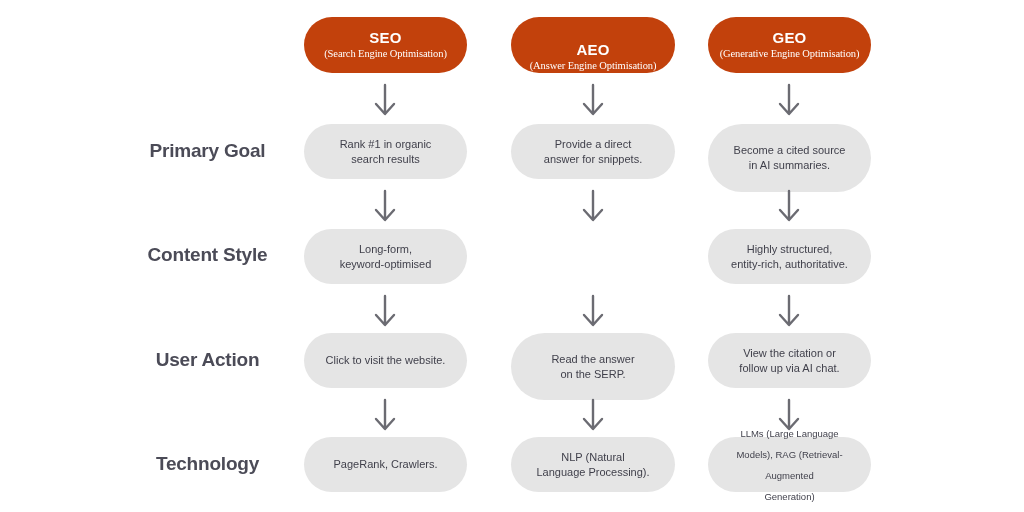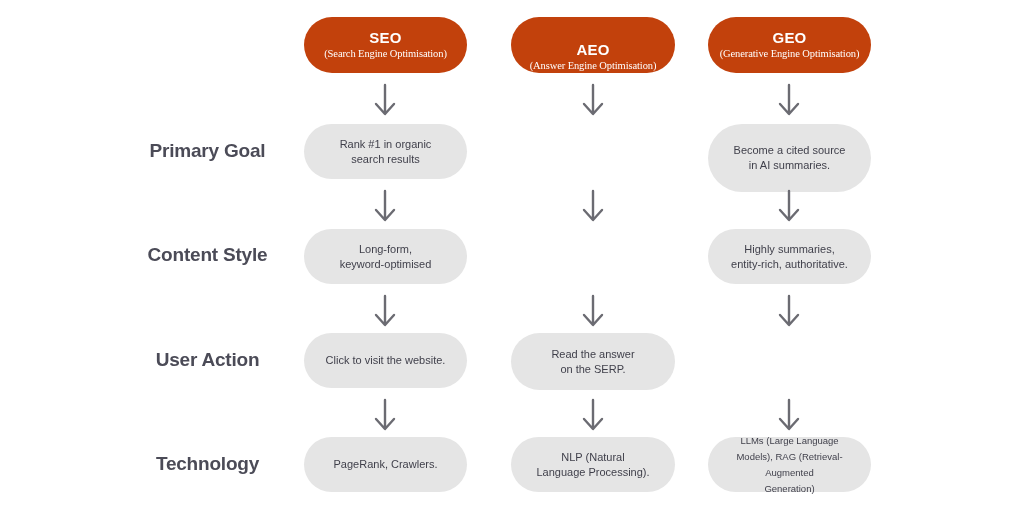--- a/index.html
+++ b/index.html
@@ -94,21 +94,21 @@
   .pill.cell {
     background: #e5e5e5;
     color: #3f3f4a;
     font-size: 11px;
     line-height: 15px;
     padding: 4px 10px;
   }
 
   .pill.cell.small {
     font-size: 9.5px;
-    line-height: 16px;
+    line-height: 21px;
     padding: 11px 8px;
   }
 
   .pill.cell .txt { display: block; white-space: pre-line; }
 
   
   .arrow {
     position: absolute;
     width: 26px;
     height: 34px;
@@ -179,35 +179,39 @@
     <span class="abbr">AEO</span>
     <span class="expand">(Answer Engine Optimisation)</span>
   </div>
 
   <div class="arrow" style="left:580px; top:83px;">
     <svg viewBox="0 0 26 34">
         <path d="M13 2 L13 30 M4 21 L13 31 L22 21" stroke="#6b6b72" stroke-width="2.4" fill="none" stroke-linecap="round" stroke-linejoin="round"></path>
       </svg>
   </div>
 
+  <div class="pill cell" style="left:511px; top:124px; width:164px; height:55px;">
+    <span class="txt">Provide a direct
+answer for snippets.</span>
+  </div>
 
   <div class="arrow" style="left:580px; top:189px;">
     <svg viewBox="0 0 26 34">
         <path d="M13 2 L13 30 M4 21 L13 31 L22 21" stroke="#6b6b72" stroke-width="2.4" fill="none" stroke-linecap="round" stroke-linejoin="round"></path>
       </svg>
   </div>
 
 
   <div class="arrow" style="left:580px; top:294px;">
     <svg viewBox="0 0 26 34">
         <path d="M13 2 L13 30 M4 21 L13 31 L22 21" stroke="#6b6b72" stroke-width="2.4" fill="none" stroke-linecap="round" stroke-linejoin="round"></path>
       </svg>
   </div>
 
-  <div class="pill cell" style="left:511px; top:333px; width:164px; height:57px;justify-content:center;">
+  <div class="pill cell" style="left:511px; top:333px; width:164px; height:67px;justify-content:center;">
     <span class="txt">Read the answer
 on the SERP.</span>
   </div>
 
   <div class="arrow" style="left:580px; top:398px;">
     <svg viewBox="0 0 26 34">
         <path d="M13 2 L13 30 M4 21 L13 31 L22 21" stroke="#6b6b72" stroke-width="2.4" fill="none" stroke-linecap="round" stroke-linejoin="round"></path>
       </svg>
   </div>
 
@@ -232,30 +236,34 @@
 in AI summaries.</span>
   </div>
 
   <div class="arrow" style="left:776px; top:189px;">
     <svg viewBox="0 0 26 34">
         <path d="M13 2 L13 30 M4 21 L13 31 L22 21" stroke="#6b6b72" stroke-width="2.4" fill="none" stroke-linecap="round" stroke-linejoin="round"></path>
       </svg>
   </div>
 
   <div class="pill cell" style="left:708px; top:229px; width:163px; height:55px;">
-    <span class="txt">Highly summaries,
+    <span class="txt">Highly structured,
 entity-rich, authoritative.</span>
   </div>
 
   <div class="arrow" style="left:776px; top:294px;">
     <svg viewBox="0 0 26 34">
         <path d="M13 2 L13 30 M4 21 L13 31 L22 21" stroke="#6b6b72" stroke-width="2.4" fill="none" stroke-linecap="round" stroke-linejoin="round"></path>
       </svg>
   </div>
 
+  <div class="pill cell" style="left:708px; top:333px; width:163px; height:55px;">
+    <span class="txt">View the citation or
+follow up via AI chat.</span>
+  </div>
 
   <div class="arrow" style="left:776px; top:398px;">
     <svg viewBox="0 0 26 34">
         <path d="M13 2 L13 30 M4 21 L13 31 L22 21" stroke="#6b6b72" stroke-width="2.4" fill="none" stroke-linecap="round" stroke-linejoin="round"></path>
       </svg>
   </div>
 
   <div class="pill cell small" style="left:708px; top:437px; width:163px; height:55px;">
     <span class="txt">LLMs (Large Language
 Models), RAG (Retrieval-Augmented

